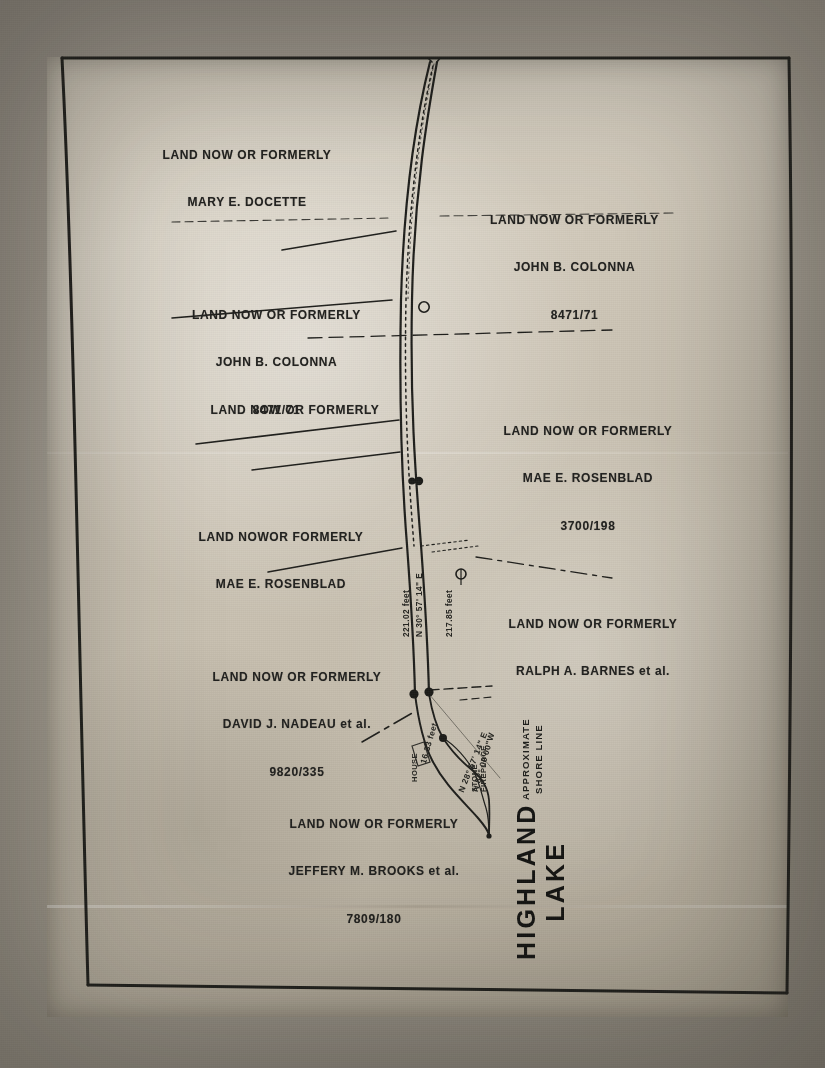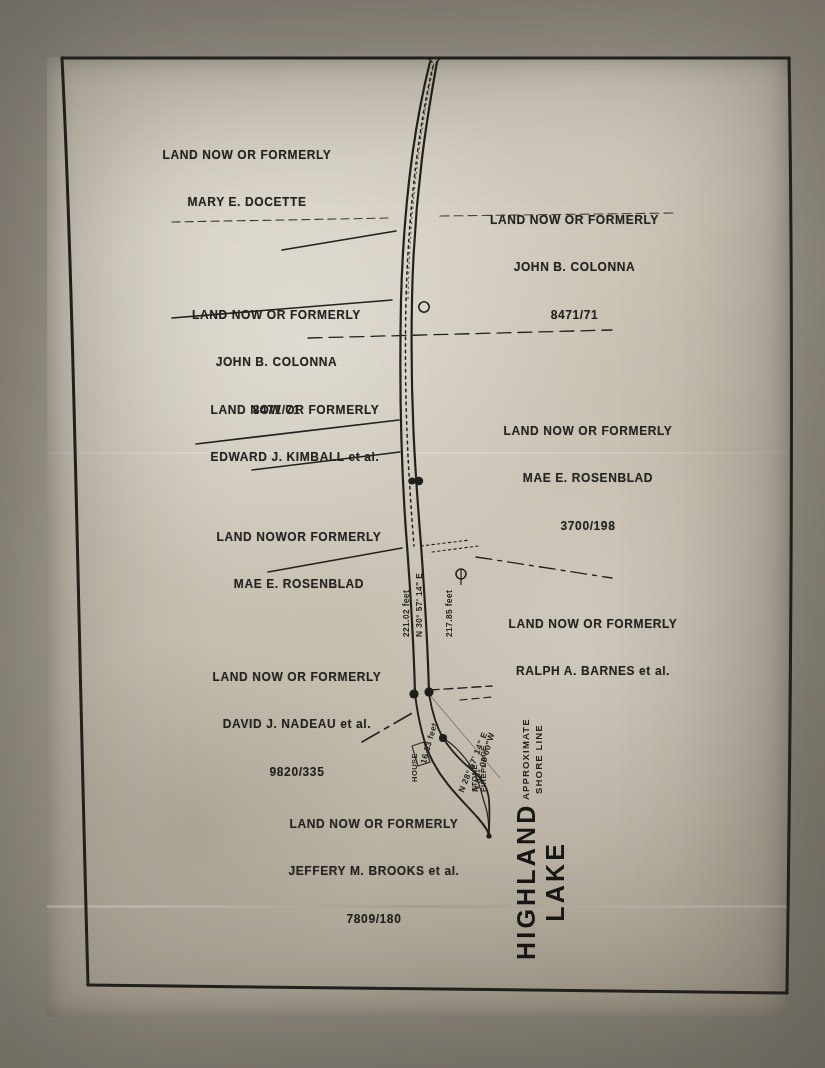--- a/index.html
+++ b/index.html
@@ -217,30 +217,29 @@
   </div>
 
   <div class="lbl parcel" style="left:154px; top:276px; width:245px;">
     <span class="l1">LAND NOW OR FORMERLY</span>
     <span class="l2">JOHN B. COLONNA</span>
     <span class="l3">8471/71</span>
   </div>
 
   <div class="lbl parcel" style="left:166px; top:371px; width:258px;">
     <span class="l1">LAND NOW OR FORMERLY</span>
-    <span class="l2">EDWARD J. KIMBALL et al.</span>
   </div>
 
   <div class="lbl parcel" style="left:466px; top:392px; width:244px;">
     <span class="l1">LAND NOW OR FORMERLY</span>
     <span class="l2">MAE E. ROSENBLAD</span>
     <span class="l3">3700/198</span>
   </div>
 
-  <div class="lbl parcel" style="left:174px; top:498px; width:250px;">
+  <div class="lbl parcel" style="left:156px; top:498px; width:250px;">
     <span class="l1">LAND NOWOR FORMERLY</span>
     <span class="l2">MAE E. ROSENBLAD</span>
   </div>
 
   <div class="lbl parcel" style="left:466px; top:585px; width:254px;">
     <span class="l1">LAND NOW OR FORMERLY</span>
     <span class="l2">RALPH A. BARNES et al.</span>
   </div>
 
   <div class="lbl parcel" style="left:172px; top:638px; width:250px;">

